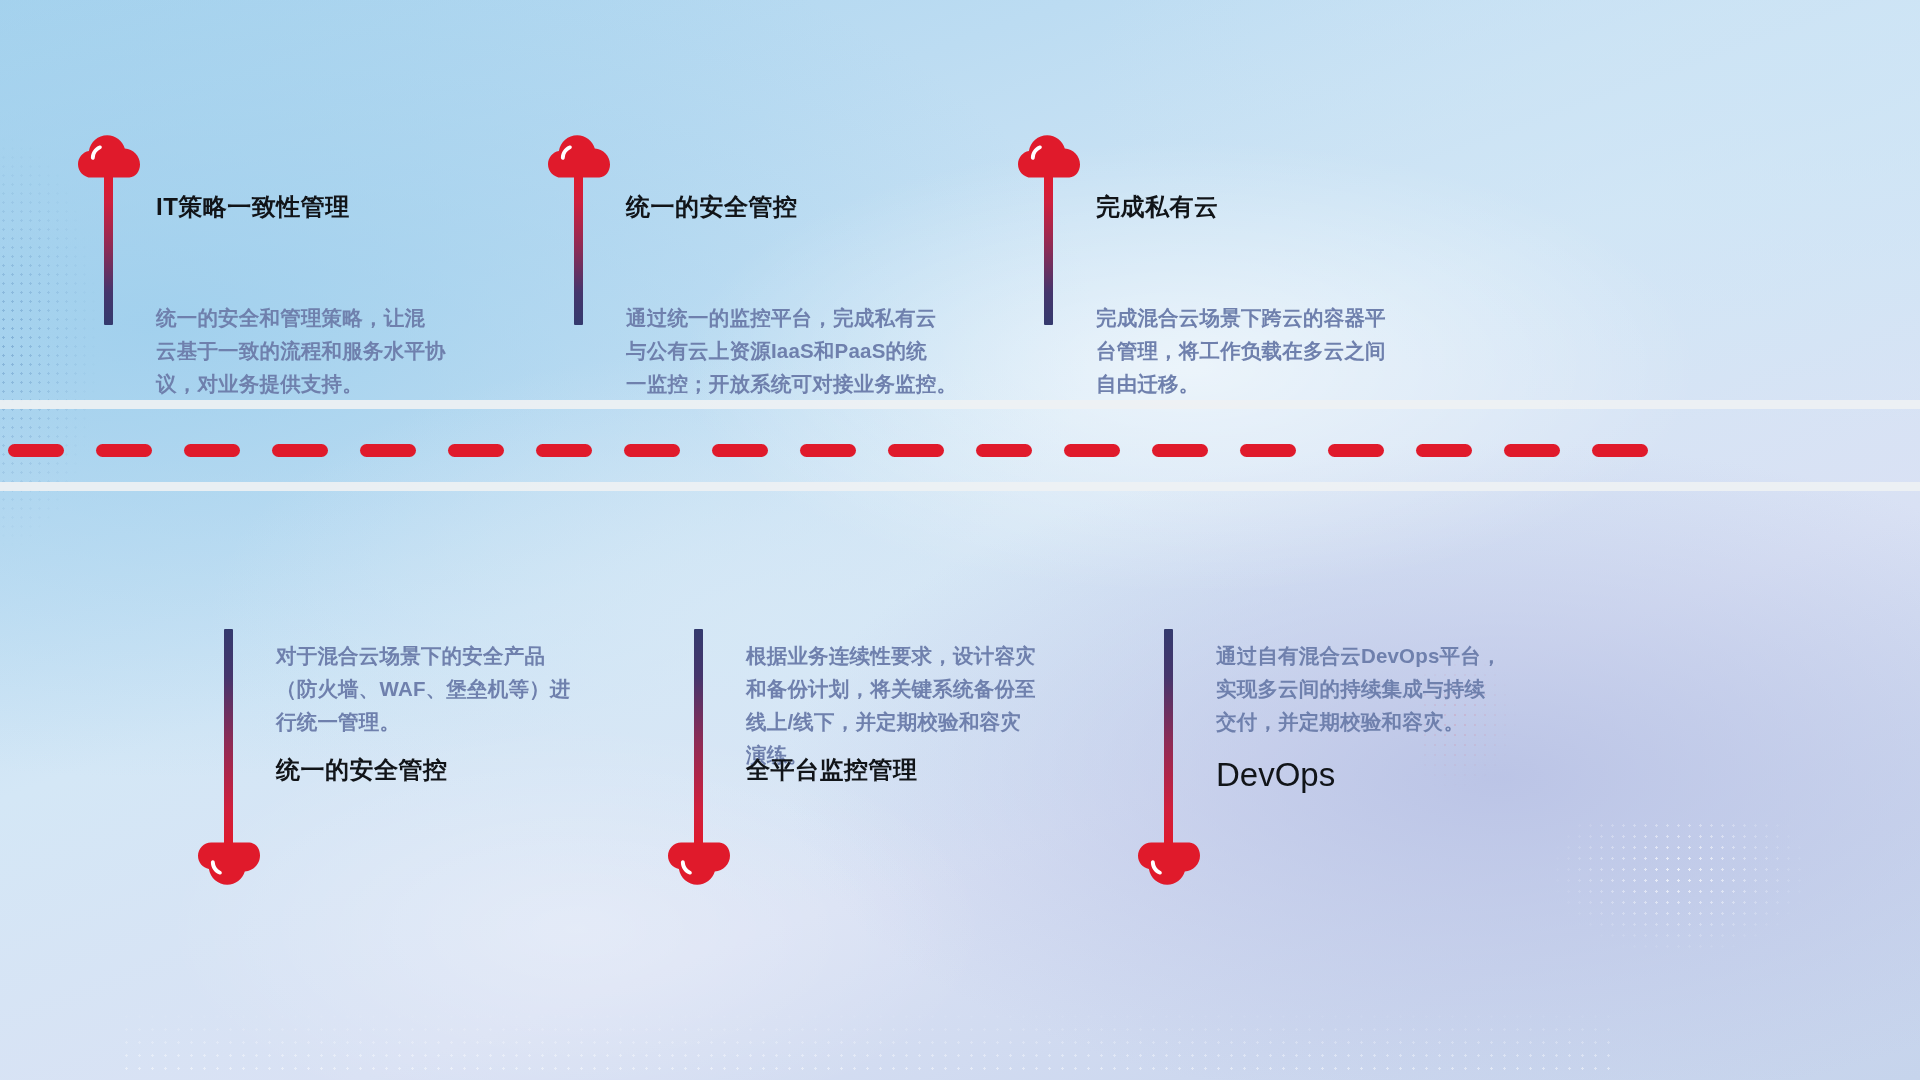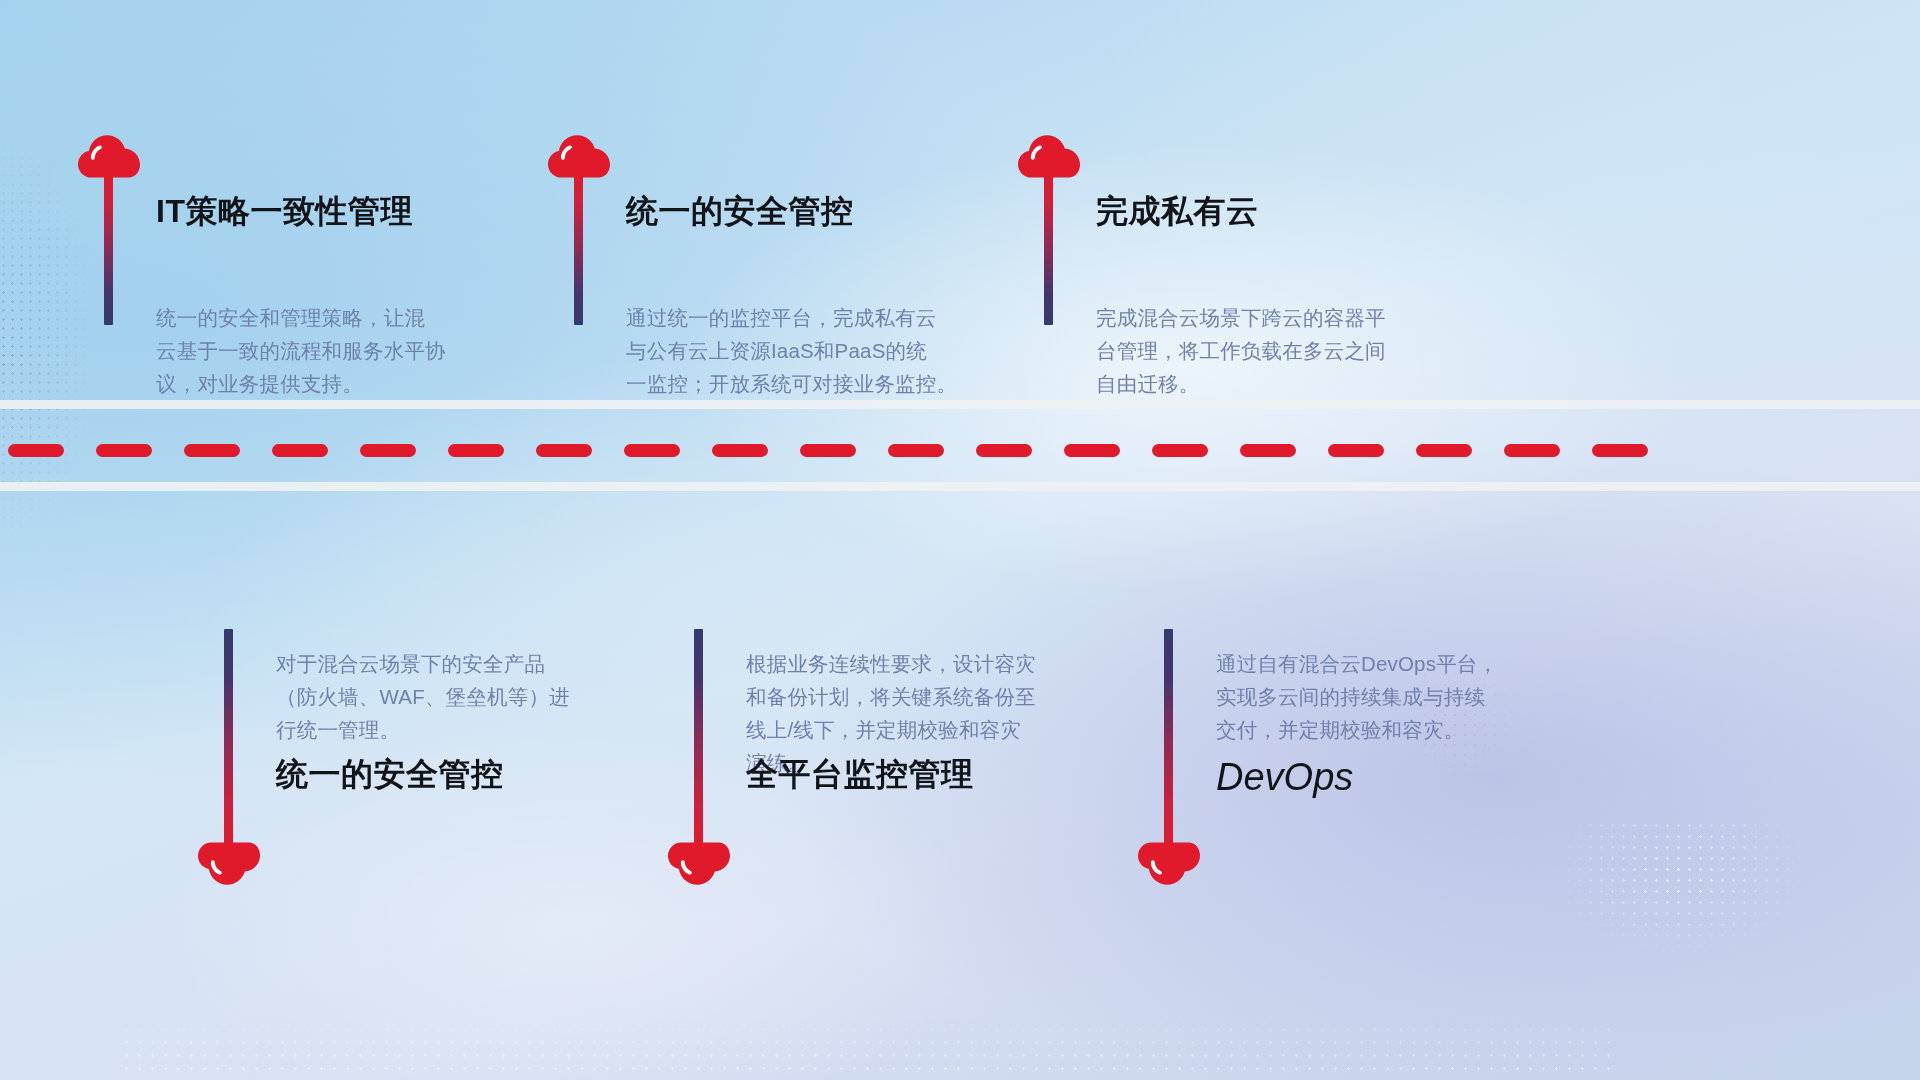--- a/index.html
+++ b/index.html
@@ -80,37 +80,37 @@
   .cloud svg{ display:block; width:62px; height:46px; }
   .cloud.flip svg{ transform:scaleY(-1); }
 
   
   .stem{ width:9px; border-radius:1px; }
   .stem.down{ background:linear-gradient(to bottom,#e01a2b 0%,#d01f3c 18%,#8e2b55 48%,#45356c 78%,#343a6e 100%); }
   .stem.up{   background:linear-gradient(to bottom,#343a6e 0%,#45356c 22%,#8e2b55 52%,#d01f3c 82%,#e01a2b 100%); }
 
   
   .title{
-    font-size:32px; font-weight:700; color:#111418;
+    font-size:24px; font-weight:700; color:#111418;
     letter-spacing:.5px; white-space:nowrap; line-height:1;
   }
-  .title.latin{ font-weight:400; font-size:38px; letter-spacing:0;font-style:italic; }
+  .title.latin{ font-weight:400; font-size:33px; letter-spacing:0; }
   .body{
     font-size:20.5px; line-height:33px; color:#6f80ad;
-    letter-spacing:.2px; white-space:pre-line;
+    letter-spacing:.2px; white-space:pre-line;font-weight:bold;
   }
 
   
   .col.top .cloud{ position:absolute; top:0; left:0; }
   .col.top .stem{ position:absolute; top:42px; left:26px; height:150px; }
   .col.top .title{ position:absolute; top:62px; left:78px; }
   .col.top .body { position:absolute; top:168px; left:78px; }
 
   
-  .col.bot .body { position:absolute; top:12px;   left:78px; }
+  .col.bot .body { position:absolute; top:4px;   left:78px; }
   .col.bot .title{ position:absolute; top:123px; left:78px; }
   .col.bot .stem { position:absolute; top:-6px; left:26px; height:218px; }
   .col.bot .cloud{ position:absolute; top:206px; left:0; }
 </style>
 </head>
 <body>
 
 <div id="bg">
   <div class="bg-base"></div>
   <div class="bg-sheen"></div>

